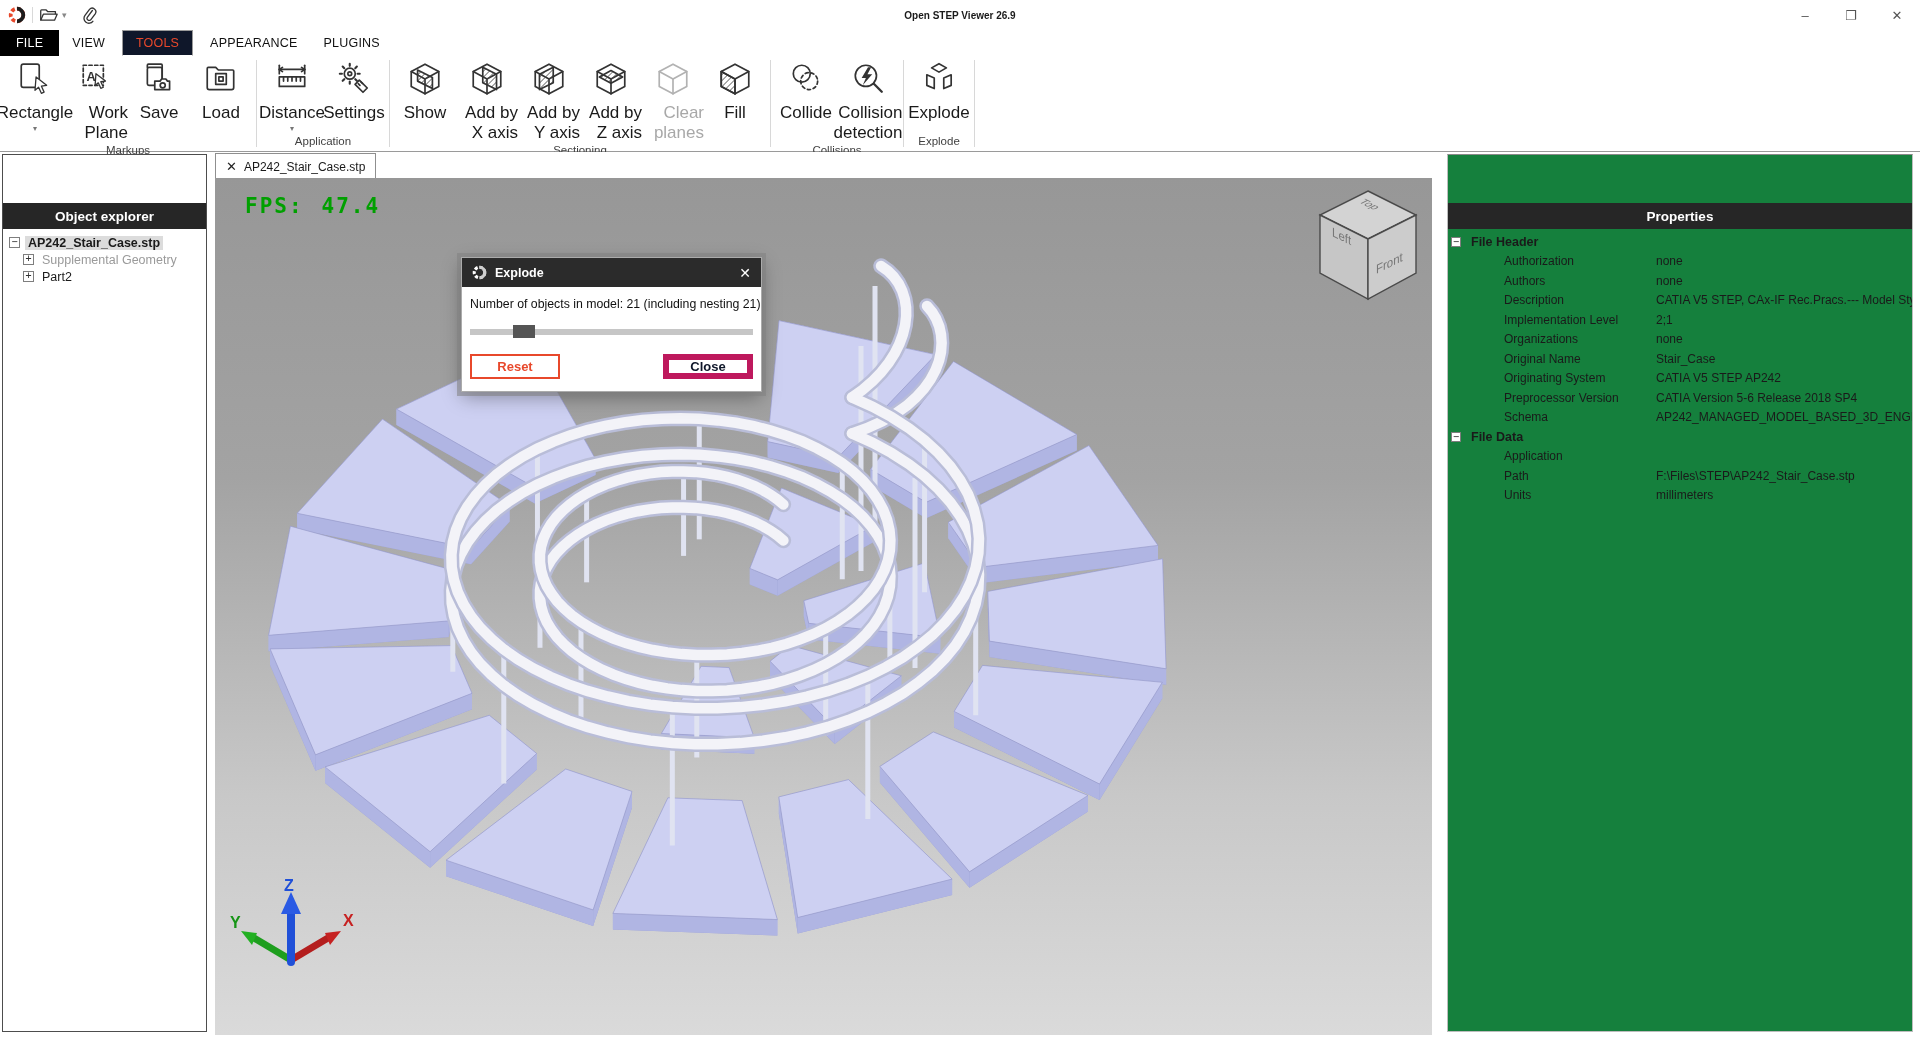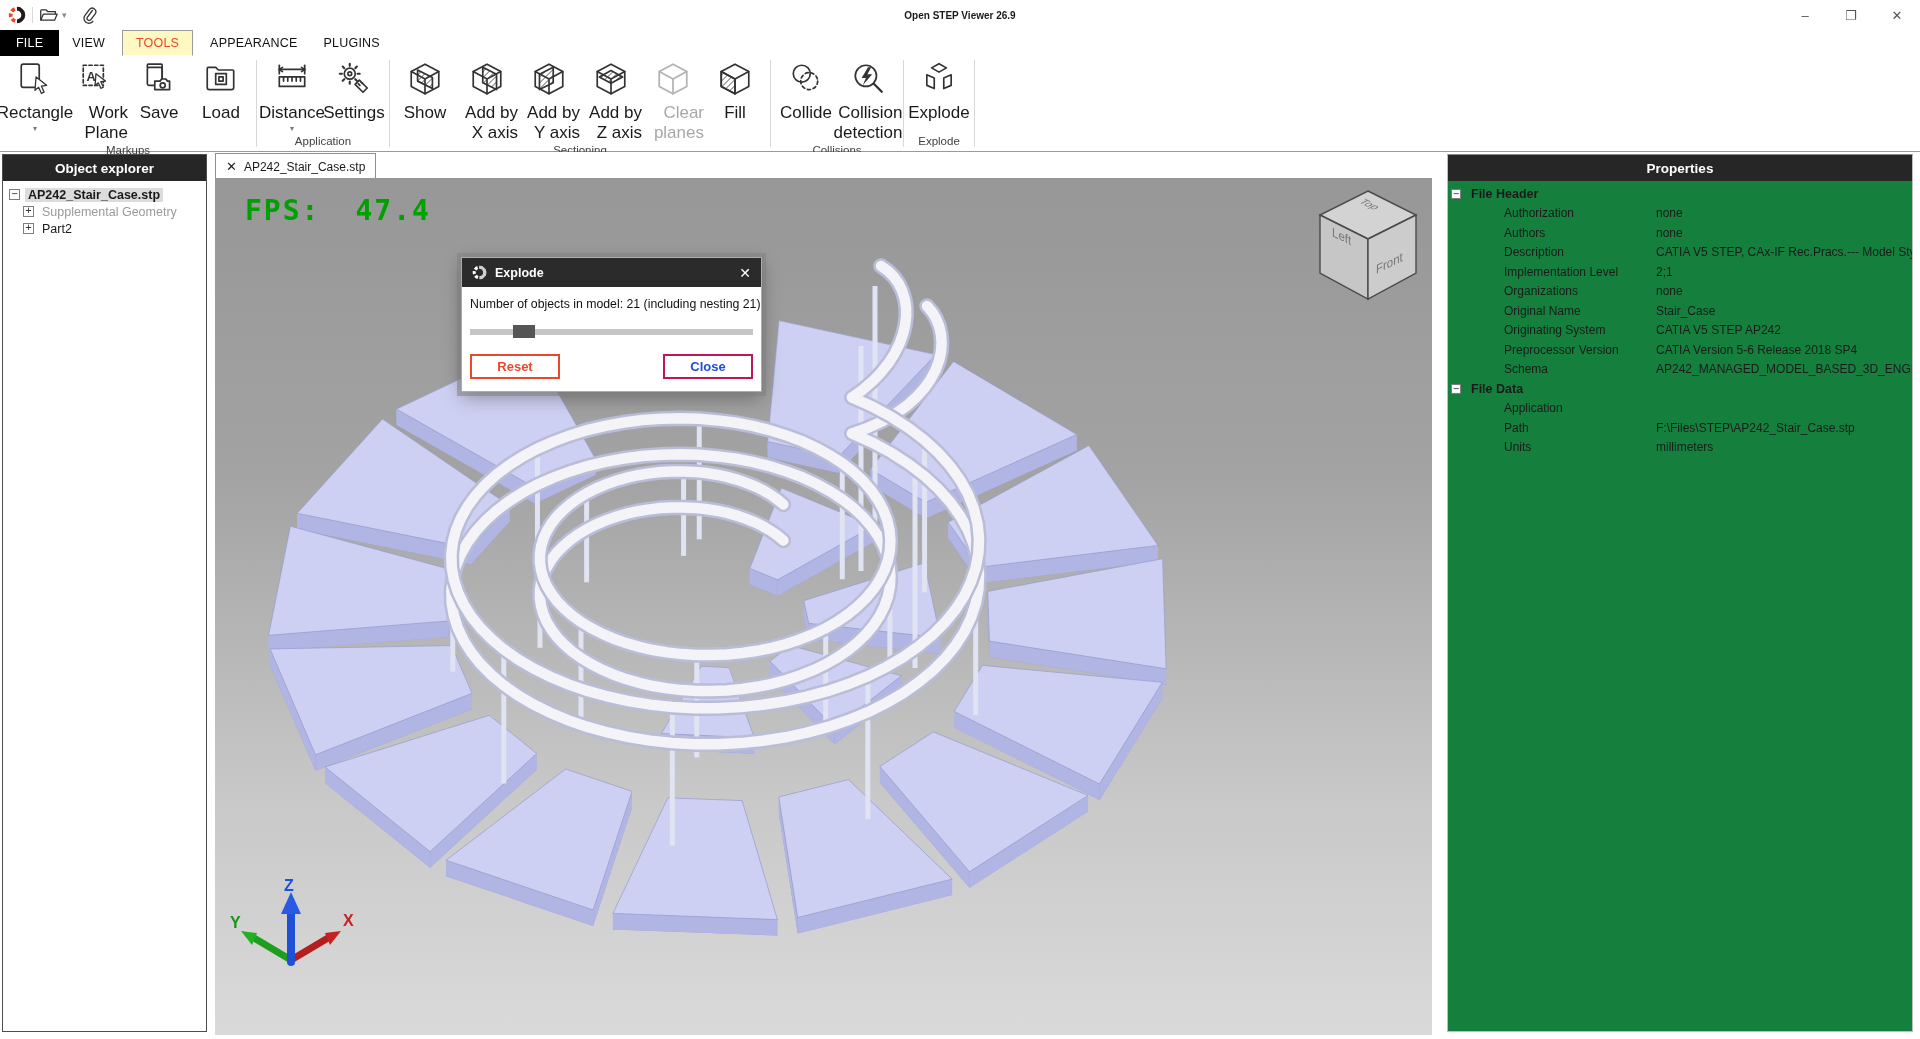--- a/index.html
+++ b/index.html
@@ -14,37 +14,37 @@
   .tb-title{position:absolute;left:0;right:0;top:0;height:30px;display:flex;align-items:center;
             justify-content:center;font-size:10px;font-weight:bold;pointer-events:none;}
   .tb-controls{position:absolute;right:0;top:0;height:30px;display:flex;}
   .tb-ctl{width:46px;height:30px;display:flex;align-items:center;justify-content:center;
           font-size:13px;color:#555;}
   .tb-caret{font-size:9px;color:#888;margin-left:-2px;}
   
   .menurow{position:absolute;left:0;top:30px;width:1920px;height:26px;background:#fff;display:flex;align-items:stretch;}
   .mtab{display:flex;align-items:center;padding:0 13px;font-size:12.5px;color:#111;letter-spacing:.2px;}
   .mtab.file{background:#000;color:#fff;padding:0 16px;}
-  .mtab.active{color:#e8482b;border:1px solid #9a9a9a;border-bottom:1px solid #fff;background:#fef9c3;margin:0 4px;}
+  .mtab.active{color:#e8482b;border:1px solid #9a9a9a;border-bottom:1px solid #fff;background:#0f172a;margin:0 4px;}
   
   .ribbon{position:absolute;left:0;top:56px;width:1920px;height:95px;background:#fff;
           border-bottom:1px solid #9a9a9a;display:flex;align-items:stretch;}
   .rgroup{position:relative;display:flex;flex-direction:column;align-items:center;padding:0 4px;}
   .rbuttons{display:flex;align-items:flex-start;flex:1;}
   .rbtn{width:62px;display:flex;flex-direction:column;align-items:center;padding-top:5px;cursor:default;}
   .ricon svg{width:36px;height:36px;stroke:#333;fill:none;stroke-width:1.6;stroke-linejoin:round;stroke-linecap:round;}
   .rlabel{font-size:17px;line-height:1.15;text-align:right;margin-top:2px;color:#1a1a1a;}
   .rcaret{font-size:8px;color:#777;margin-top:1px;}
   .rbtn.disabled .rlabel{color:#a8a8a8;}
   .rbtn.disabled .ricon svg{stroke:#b2b2b2;}
   .rgrouplabel{font-size:11.5px;color:#3f3f3f;padding:2px 0 4px;}
   .rdivider{width:1px;background:#d8d8d8;margin:4px 0;}
   
   .panel-header{height:26px;background:#262626;color:#fff;font-weight:bold;font-size:13.5px;
-                display:flex;align-items:center;justify-content:center;}
+                display:flex;align-items:center;justify-content:center;margin-top:48px;}
   .left-panel{position:absolute;left:2px;top:154px;width:205px;height:878px;background:#fff;
               border:1px solid #4d4d4d;box-sizing:border-box;}
   .right-panel{position:absolute;left:1447px;top:154px;width:466px;height:878px;background:#15803d;
                border:1px solid #bdbdbd;border-top:1px solid #8a8a8a;box-sizing:border-box;overflow:hidden;}
   .tree{padding:5px 2px 2px 2px;font-size:12.5px;}
   .trow{display:flex;align-items:center;height:17px;white-space:nowrap;}
   .texp{width:11px;height:11px;border:1px solid #7e7e7e;background:#fff;box-sizing:border-box;
         font-size:10px;line-height:8px;text-align:center;color:#333;margin-right:5px;flex:0 0 auto;font-family:"DejaVu Sans Mono",monospace;}
   .tlabel{padding:0 3px;}
   .trow.selected .tlabel{background:#dcdcdc;}
@@ -59,39 +59,39 @@
   .pvalue{flex:1;overflow:hidden;color:#1a1a1a;}
   
   .doc-tabbar{position:absolute;left:215px;top:152px;width:1217px;height:26px;background:#fff;}
   .doc-tab{position:absolute;left:0;top:1px;height:25px;display:flex;align-items:center;gap:7px;
            padding:0 10px;border:1px solid #8f8f8f;border-bottom:none;background:#fff;font-size:12px;}
   .doc-tab .closex{font-size:13px;color:#222;}
   .viewport{position:absolute;left:215px;top:178px;width:1217px;height:857px;
             background:linear-gradient(180deg,#979797 0%,#a3a3a3 35%,#c8c8c8 72%,#dadada 100%);overflow:hidden;}
   .viewport svg.scene{position:absolute;left:0;top:0;}
   .fps{position:absolute;left:30px;top:16px;font-family:"DejaVu Sans Mono",monospace;
-       font-weight:bold;font-size:28px;color:#00a000;letter-spacing:2px;display:flex;gap:35px;align-items:center;}
+       font-weight:bold;font-size:21px;color:#00a000;letter-spacing:2px;display:flex;gap:18px;align-items:center;}
   .navcube{position:absolute;right:8px;top:10px;}
   .triad{position:absolute;left:14px;top:700px;}
   
   .dialog{position:absolute;left:462px;top:258px;width:299px;background:#fff;z-index:20;
           box-shadow:0 0 0 1px #ababab,0 0 0 5px rgba(130,130,130,.55),0 6px 18px rgba(0,0,0,.35);}
   .dlg-title{height:29px;background:#2b2b2b;color:#fff;display:flex;align-items:center;padding:0 10px;gap:8px;}
   .dlg-title .dlg-name{font-size:12.5px;font-weight:bold;flex:1;}
   .dlg-title .closex{color:#fff;font-size:14px;}
   .dlg-body{padding:10px 8px 12px;}
   .dlg-msg{font-size:12.3px;color:#111;margin-bottom:14px;white-space:nowrap;}
   .slider{position:relative;height:13px;margin:0 0 16px;}
   .slider .track{position:absolute;left:0;right:0;top:4px;height:6px;background:#c6c6c6;}
   .slider .thumb{position:absolute;top:0;width:22px;height:13px;background:#555;}
   .dlg-buttons{display:flex;justify-content:space-between;}
   .dbtn{width:90px;height:25px;display:flex;align-items:center;justify-content:center;
         font-size:13px;font-weight:bold;background:#fff;box-sizing:border-box;}
   .dbtn.reset{border:2px solid #e8482b;color:#e8482b;}
-  .dbtn.close{border:2px solid #be185d;color:#1d4ed8;}
+  .dbtn.close{border:6px solid #be185d;color:#0f172a;}
 </style>
 </head>
 <body>
 
 <div id="app">
 
   <div class="titlebar">
     <div class="tb-left">
       <span style="display:flex;">
         <svg width="18" height="18" viewBox="0 0 20 20">

